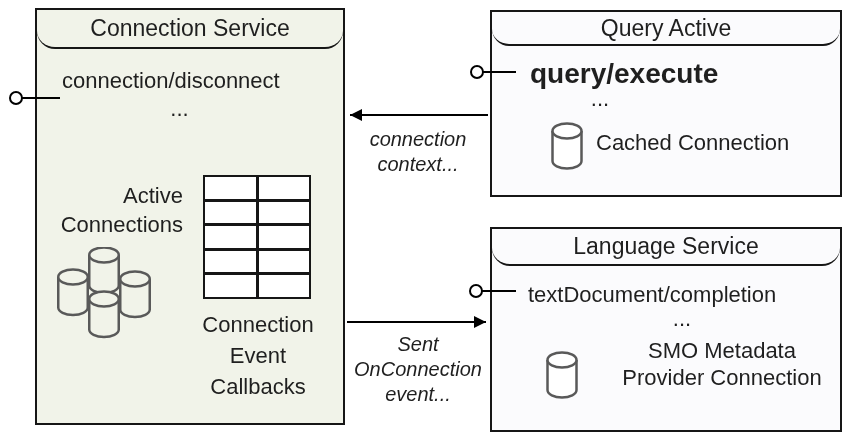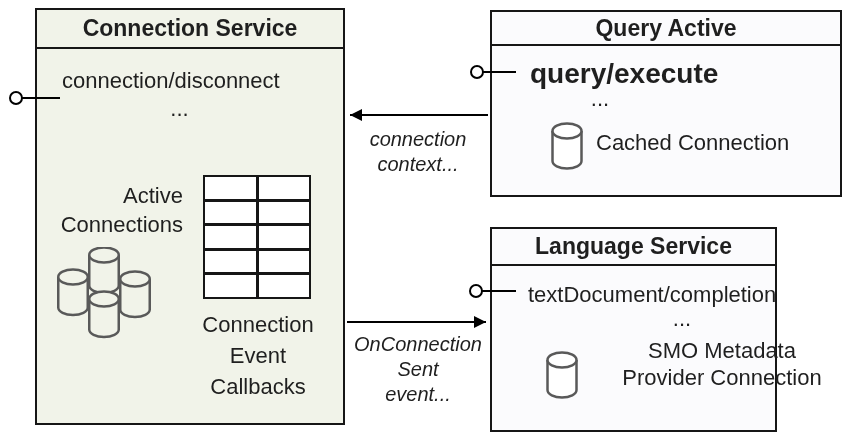--- a/index.html
+++ b/index.html
@@ -8,25 +8,25 @@
     background: var(--page-bg, #ffffff);
     font-family: "Liberation Sans", sans-serif;
     color: var(--text, #1f1f1f);
   }
   .svc {
     position:absolute; box-sizing:border-box;
     border:2px solid var(--box-border, #161616);
   }
   .box-connection { left:35px; top:8px;  width:310px; height:417px; background:var(--connection-box-fill,#f1f3e9); }
   .box-query      { left:490px; top:10px; width:352px; height:187px; background:var(--service-box-fill,#fbfbfd); }
-  .box-language   { left:490px; top:227px; width:287px; height:205px; background:var(--service-box-fill,#fbfbfd); }
+  .box-language   { left:490px; top:227px; width:352px; height:205px; background:var(--service-box-fill,#fbfbfd); }
 
   .svc-header {
     border-bottom:2px solid var(--box-border,#161616);
-    font-weight:bold; font-size:23px; text-align:center;
+    font-weight:normal; font-size:23px; text-align:center;border-radius:18px;
   }
   .box-connection .svc-header { height:37px; line-height:37px; }
   .box-query      .svc-header { height:32px; line-height:32px; }
   .box-language   .svc-header { height:35px; line-height:35px; }
 
   .abs { position:absolute; }
   .methods { font-size:22px; line-height:28px; white-space:nowrap; }
   .center { text-align:center; }
 
   .conn-methods { left:25px; top:57px; width:235px; }
@@ -166,18 +166,18 @@
       <line x1="482" y1="291" x2="516" y2="291"></line>
       <circle cx="476" cy="291" r="6"></circle>
     </g>
   </svg>
 
   <div class="flow-lbl lbl-requests">
     <div>connection</div>
     <div>context...</div>
   </div>
   <div class="flow-lbl lbl-sent">
+    <div>Sent</div>
     <div>OnConnection</div>
-    <div>Sent</div>
     <div>event...</div>
   </div>
 
 </div>
 
 </body></html>

